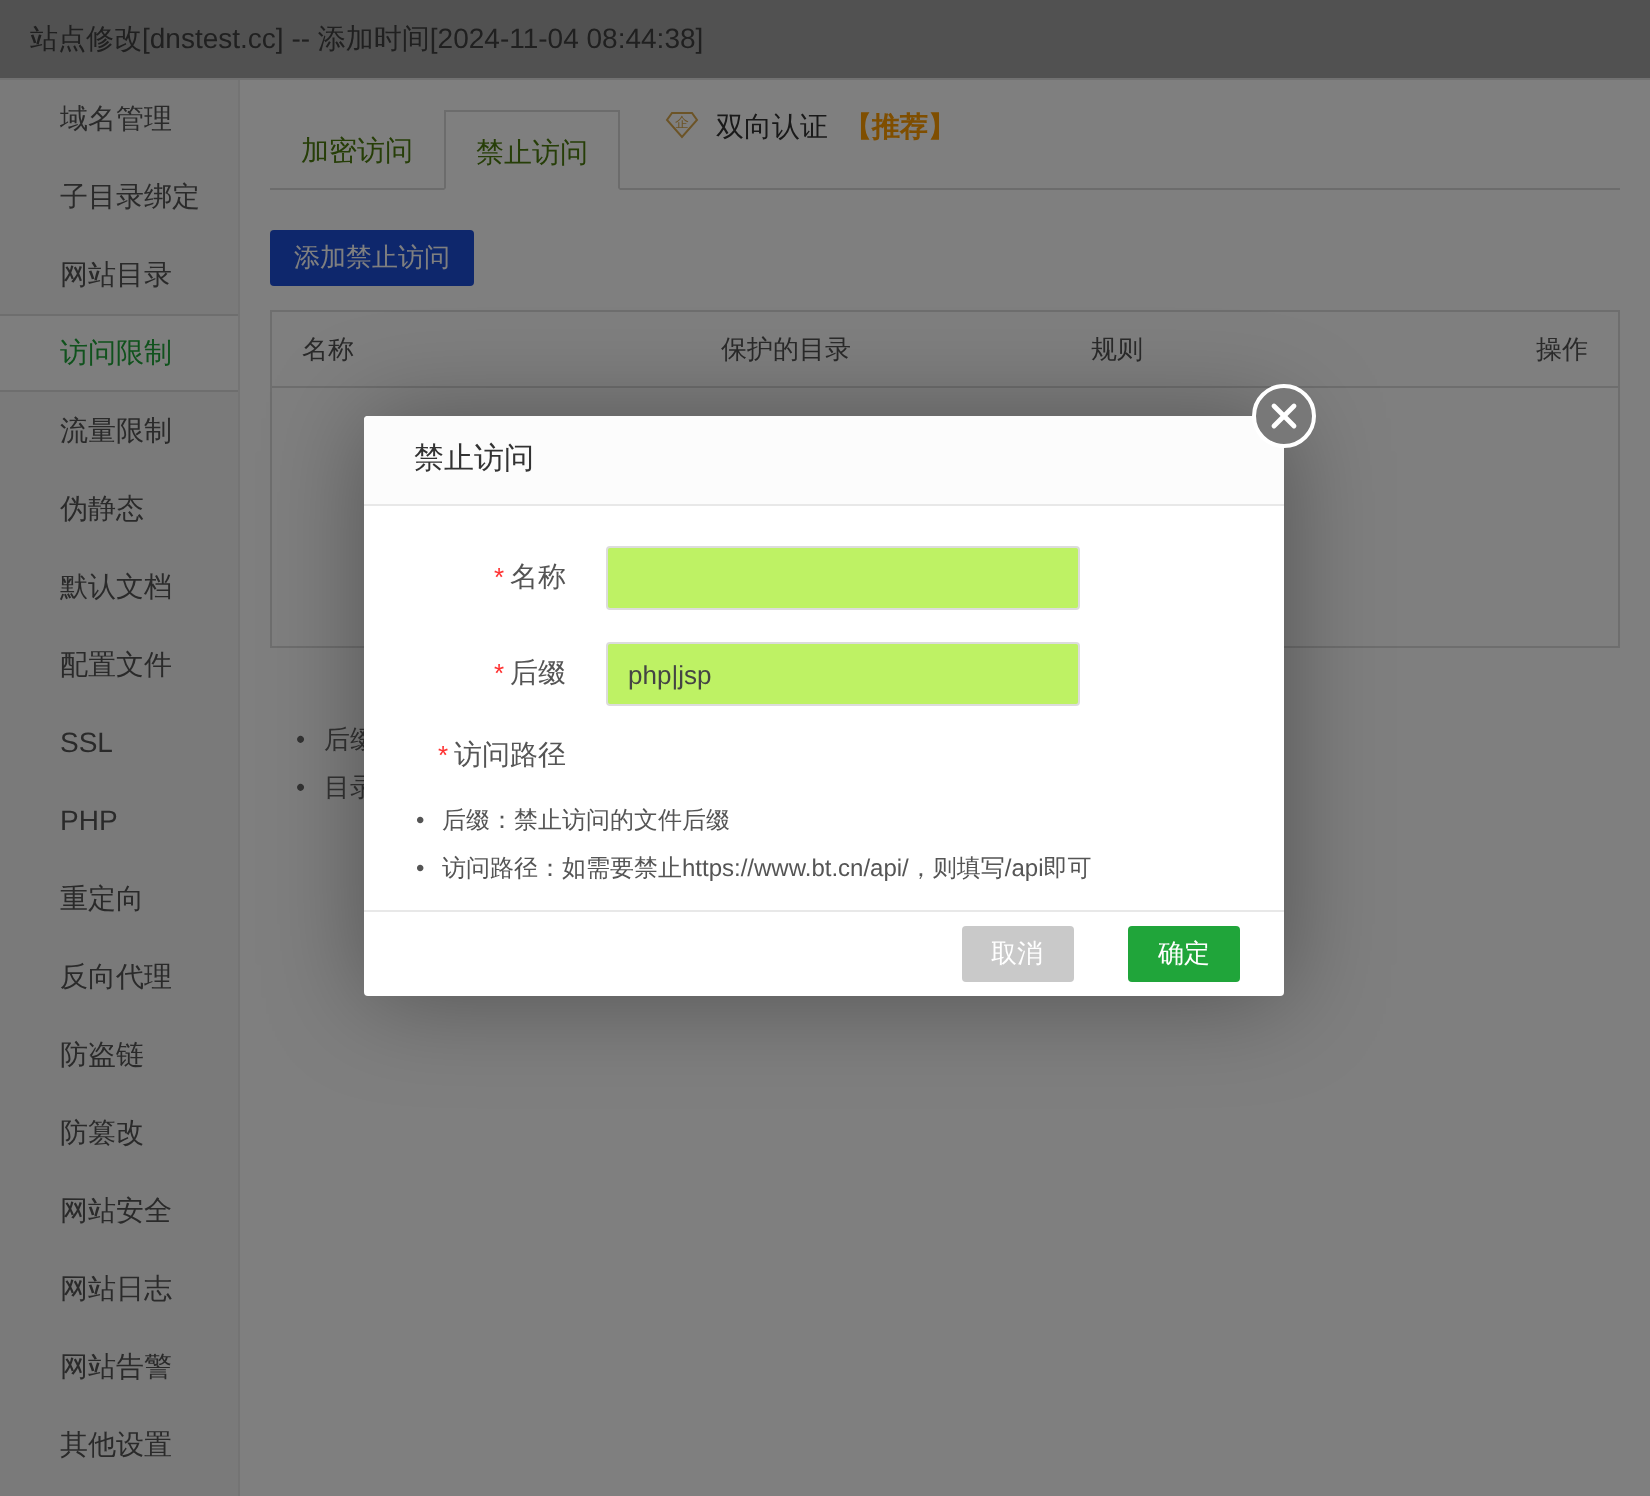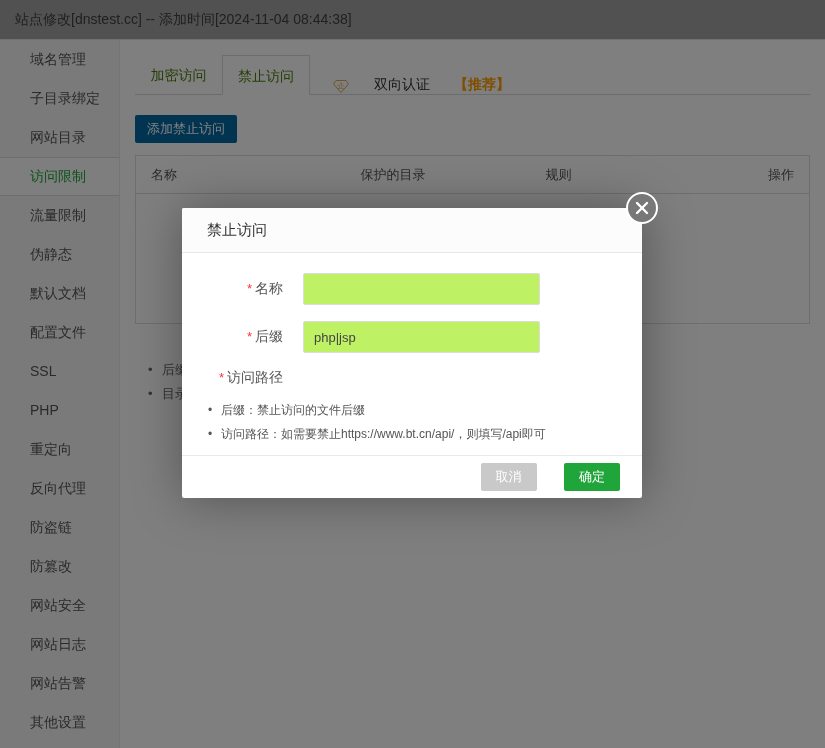--- a/index.html
+++ b/index.html
@@ -35,28 +35,28 @@
   .tabbar { height:40px; border-bottom:1px solid #d8d8d8; display:flex; }
   .tab {
     width:87px; text-align:center; line-height:40px;
     font-size:14px; color:#4d7c0f; cursor:pointer;
   }
   .tab.active {
     width:88px; background:#fff; margin-bottom:-1px;
     border:1px solid #d8d8d8; border-bottom:1px solid #fff;
   }
   .tab-cert {
-    display:flex; align-items:flex-end; margin-left:22px; gap:24px;
+    display:flex; align-items:flex-start; margin-left:22px; gap:8px;
     font-size:14px; color:#333; cursor:pointer;
   }
   .badge-rec { color:#ff9c00; font-weight:bold; }
   
   .add-btn {
     display:inline-block; margin-top:20px; height:28px; line-height:28px;
-    padding:0 12px; background:#0369a1; color:#fff; border:none;
+    padding:0 12px; background:#1d4ed8; color:#fff; border:none;
     border-radius:2px; font-size:13px; cursor:pointer;
     font-family:inherit;
   }
   
   .list-table {
     width:100%; margin-top:12px; border:1px solid #ddd;
     border-collapse:collapse; table-layout:fixed;
   }
   .list-table th {
     height:38px; font-weight:normal; font-size:13px; color:#555;

